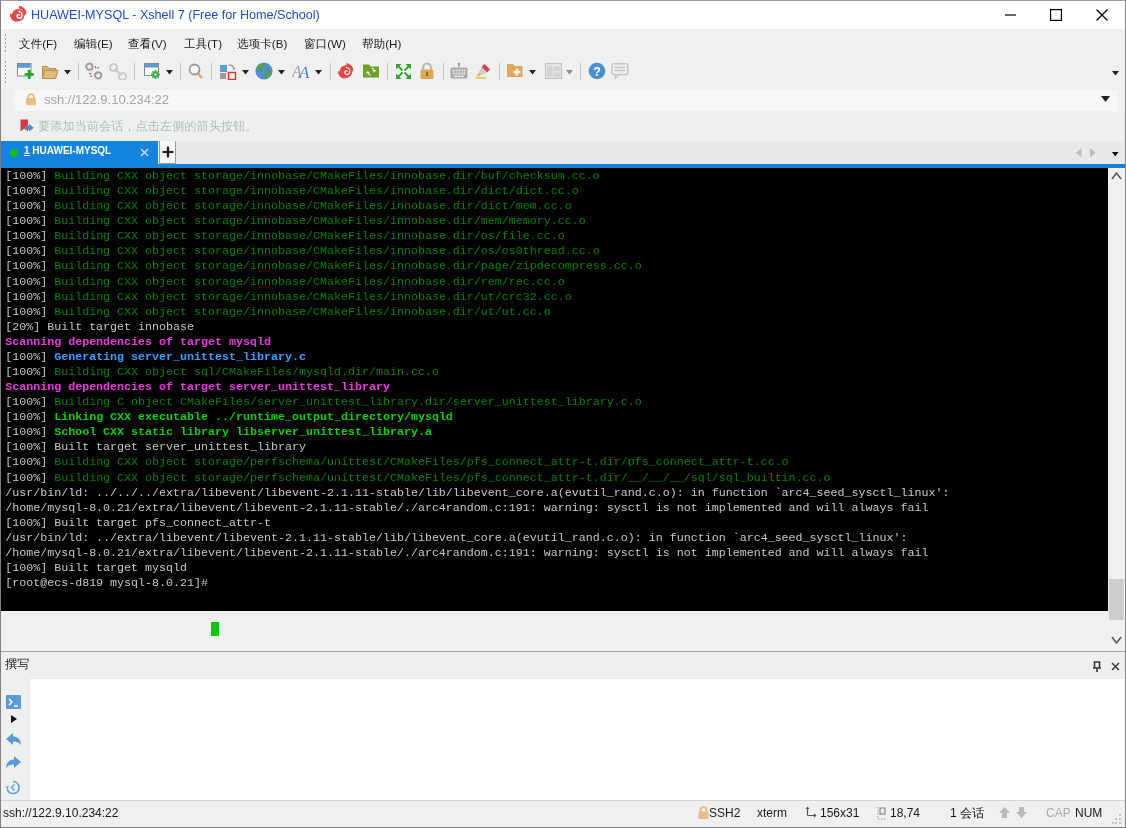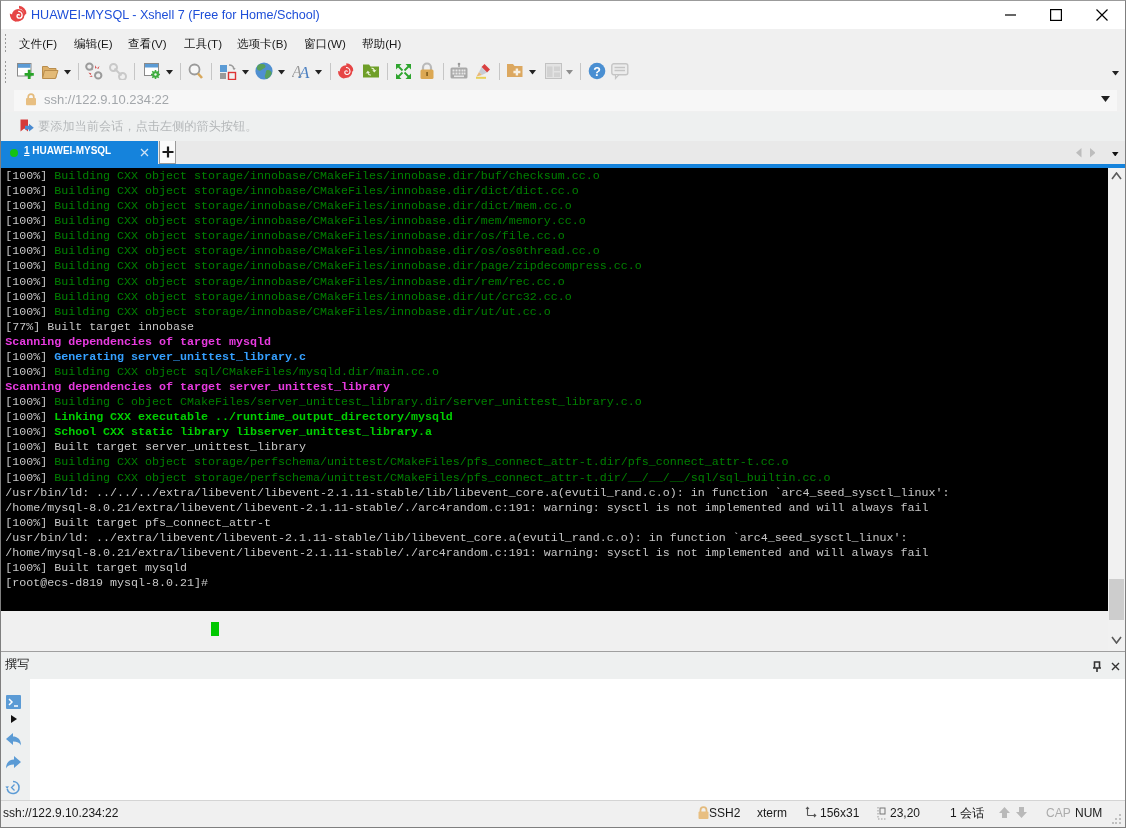--- a/index.html
+++ b/index.html
@@ -317,21 +317,21 @@
 <div class="tl"><span class="w">[100%] </span><span class="g">Building CXX object storage/innobase/CMakeFiles/innobase.dir/buf/checksum.cc.o</span></div>
 <div class="tl"><span class="w">[100%] </span><span class="g">Building CXX object storage/innobase/CMakeFiles/innobase.dir/dict/dict.cc.o</span></div>
 <div class="tl"><span class="w">[100%] </span><span class="g">Building CXX object storage/innobase/CMakeFiles/innobase.dir/dict/mem.cc.o</span></div>
 <div class="tl"><span class="w">[100%] </span><span class="g">Building CXX object storage/innobase/CMakeFiles/innobase.dir/mem/memory.cc.o</span></div>
 <div class="tl"><span class="w">[100%] </span><span class="g">Building CXX object storage/innobase/CMakeFiles/innobase.dir/os/file.cc.o</span></div>
 <div class="tl"><span class="w">[100%] </span><span class="g">Building CXX object storage/innobase/CMakeFiles/innobase.dir/os/os0thread.cc.o</span></div>
 <div class="tl"><span class="w">[100%] </span><span class="g">Building CXX object storage/innobase/CMakeFiles/innobase.dir/page/zipdecompress.cc.o</span></div>
 <div class="tl"><span class="w">[100%] </span><span class="g">Building CXX object storage/innobase/CMakeFiles/innobase.dir/rem/rec.cc.o</span></div>
 <div class="tl"><span class="w">[100%] </span><span class="g">Building CXX object storage/innobase/CMakeFiles/innobase.dir/ut/crc32.cc.o</span></div>
 <div class="tl"><span class="w">[100%] </span><span class="g">Building CXX object storage/innobase/CMakeFiles/innobase.dir/ut/ut.cc.o</span></div>
-<div class="tl"><span class="w">[77%] Built target innobase</span></div>
+<div class="tl"><span class="w">[20%] Built target innobase</span></div>
 <div class="tl"><span class="m">Scanning dependencies of target mysqld</span></div>
 <div class="tl"><span class="w">[100%] </span><span class="b">Generating server_unittest_library.c</span></div>
 <div class="tl"><span class="w">[100%] </span><span class="g">Building CXX object sql/CMakeFiles/mysqld.dir/main.cc.o</span></div>
 <div class="tl"><span class="m">Scanning dependencies of target server_unittest_library</span></div>
 <div class="tl"><span class="w">[100%] </span><span class="g">Building C object CMakeFiles/server_unittest_library.dir/server_unittest_library.c.o</span></div>
 <div class="tl"><span class="w">[100%] </span><span class="G">Linking CXX executable ../runtime_output_directory/mysqld</span></div>
 <div class="tl"><span class="w">[100%] </span><span class="G">School CXX static library libserver_unittest_library.a</span></div>
 <div class="tl"><span class="w">[100%] Built target server_unittest_library</span></div>
 <div class="tl"><span class="w">[100%] </span><span class="g">Building CXX object storage/perfschema/unittest/CMakeFiles/pfs_connect_attr-t.dir/pfs_connect_attr-t.cc.o</span></div>
 <div class="tl"><span class="w">[100%] </span><span class="g">Building CXX object storage/perfschema/unittest/CMakeFiles/pfs_connect_attr-t.dir/__/__/__/sql/sql_builtin.cc.o</span></div>
@@ -395,21 +395,21 @@
 <div class="st" style="left:709px">SSH2</div>
 <div class="st" style="left:757px">xterm</div>
 <svg class="abs" style="left:805px;top:806px" width="12" height="12" viewBox="0 0 12 12">
   <path d="M2.5 1.5 v8 M1 3 l1.5-1.7 L4 3 M2.5 9.5 h8 M9 8 l1.7 1.5 L9 11" stroke="#555" stroke-width="1.1" fill="none"></path>
   </svg>
 <div class="st" style="left:820px">156x31</div>
 <svg class="abs" style="left:877px;top:806px" width="11" height="14" viewBox="0 0 11 14">
   <path d="M1 1 v12 h9" stroke="#9a9a9a" stroke-width="1" stroke-dasharray="1.5,1.5" fill="none"></path>
   <rect x="3" y="2" width="5" height="6" fill="none" stroke="#777"></rect>
   </svg>
-<div class="st" style="left:890px">23,20</div>
+<div class="st" style="left:890px">18,74</div>
 <div class="st" style="left:950px">1&nbsp;<svg style="vertical-align:-2.01px;" width="24.40" height="12.20" viewBox="0 0 2048 1024" fill="#1a1a1a">
       <path transform="translate(0,855) scale(1,-1)" d="M192 184Q134 184 75 181Q79 212 75 244Q134 241 192 241H808Q866 241 925 244Q921 212 925 181Q866 184 808 184H429Q452 163 478 147Q467 133 454 120L285 -51L676 -21L709 -16L601 88L655 147L773 33L887 -88L827 -141L759 -68L680 -72L167 -118L162 -61Q183 -61 199 -46Q230 -17 298.0 58.5Q366 134 399 184ZM722 422Q719 390 722 359Q664 362 606 362H394Q336 362 278 359Q281 390 278 422Q336 419 394 419H606Q664 419 722 422ZM486 825Q523 804 565 789L541 745Q574 698 621 642Q709 535 836 466Q906 427 981 399Q945 378 929 337Q786 394 676 496Q575 587 503 685Q387 508 230 390Q154 334 67 295Q53 339 18 365Q105 403 184 454Q312 538 379 636Q438 725 486 825Z"></path>
       <path transform="translate(1024,855) scale(1,-1)" d="M498 -123Q459 -119 420 -123Q424 -51 424 20V304H627V509H443Q390 509 336 507Q339 536 336 565Q390 562 443 562H627V736L373 707L334 775Q341 776 374 775Q470 770 638 796Q798 818 888 842Q889 802 899 762Q821 756 697 743V562H881Q934 562 988 565Q985 536 988 507Q934 509 881 509H697V304H900V-121H830V-27H495Q495 -75 498 -123ZM830 251H494V26H830ZM6 418Q9 444 6 470Q58 468 110 468H229V81L300 161L328 200L365 162L337 134L197 -41L147 -4Q155 13 155 32V420ZM170 594Q109 692 36 781L100 826Q176 734 240 631Z"></path>
     </svg></div>
 <svg class="abs" style="left:998px;top:806px" width="13" height="13" viewBox="0 0 13 13">
     <path d="M6.5 1 L12 7 H9 v5 H4 V7 H1z" fill="#b9b9b9"></path>
   </svg>
 <svg class="abs" style="left:1015px;top:806px" width="13" height="13" viewBox="0 0 13 13">
     <path d="M6.5 12 L1 6 H4 V1 h5 v5 h3z" fill="#b9b9b9"></path>
   </svg>

